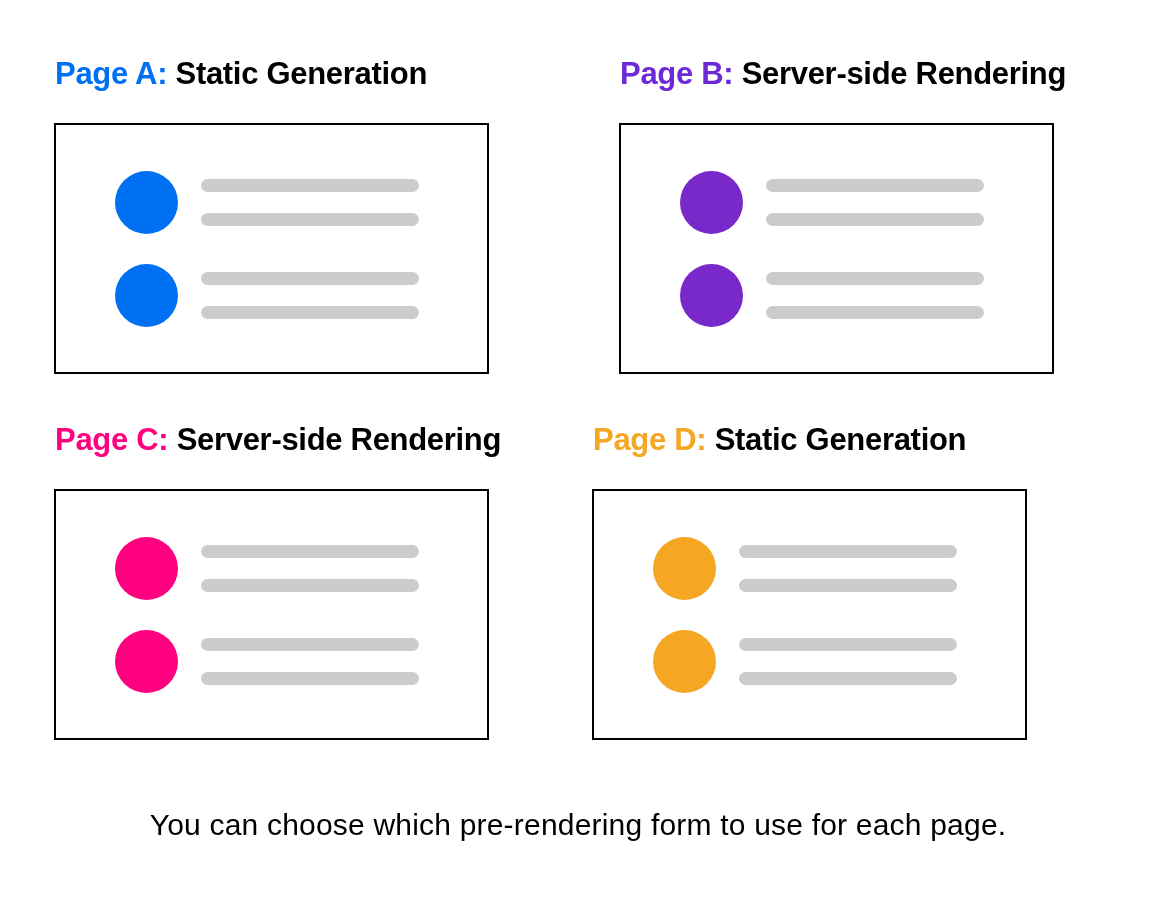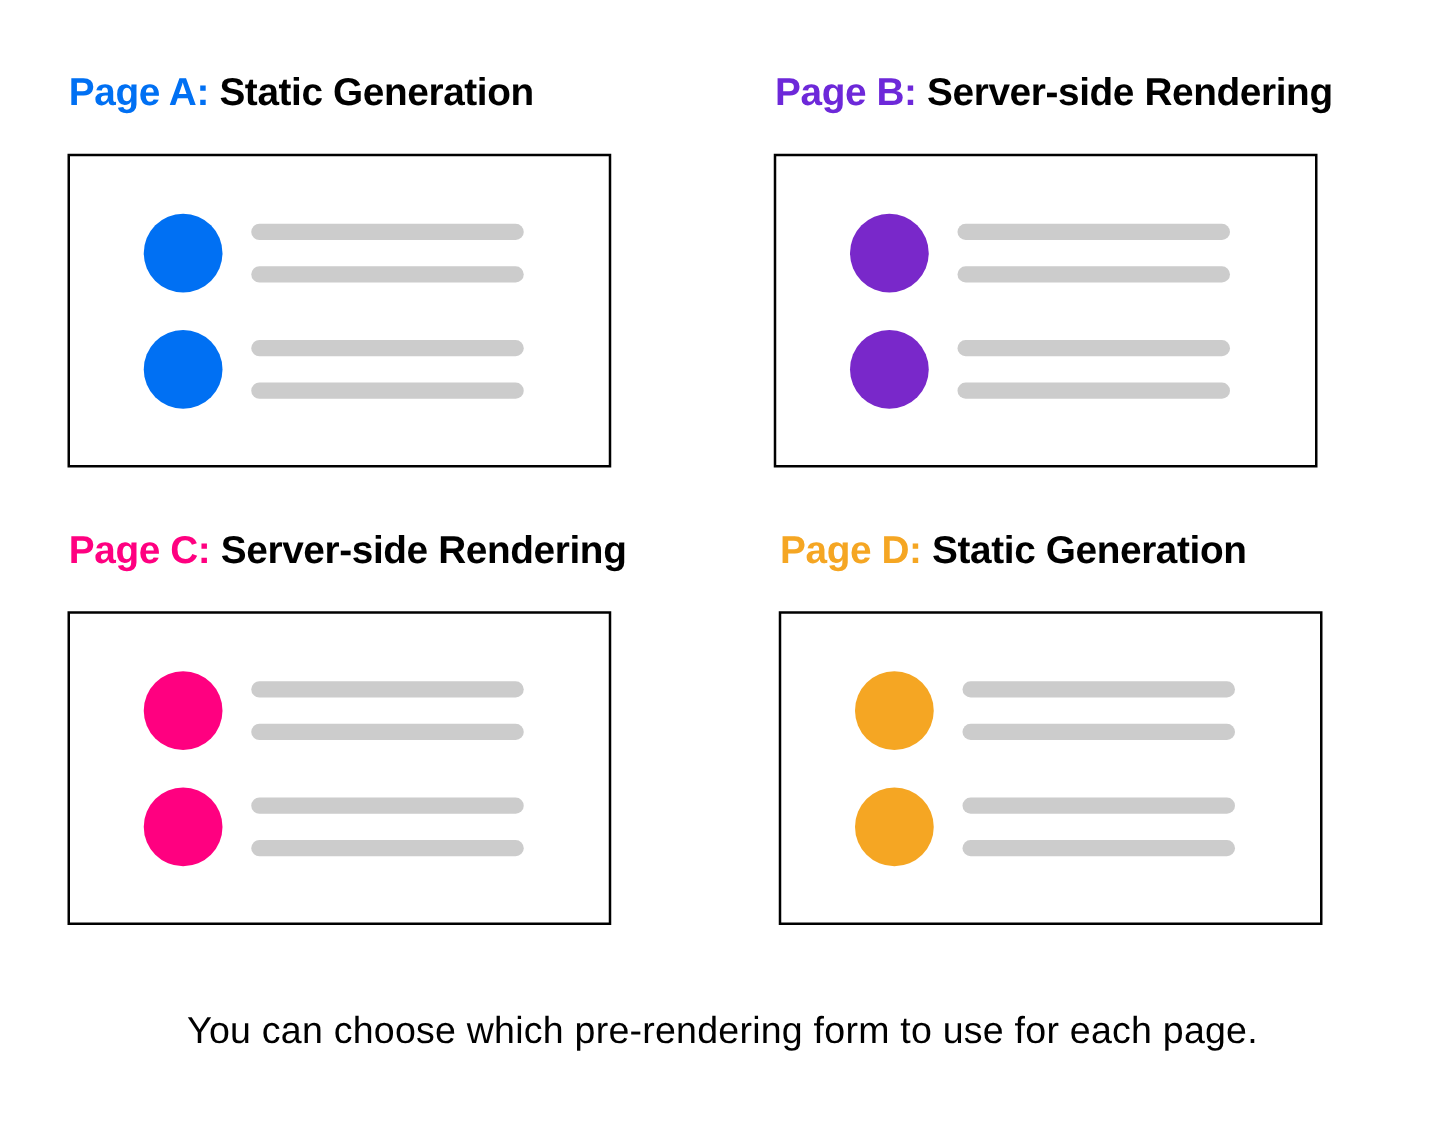--- a/index.html
+++ b/index.html
@@ -16,21 +16,21 @@
     background: #fff;
     overflow: hidden;
   }
   .panel {
     position: absolute;
     width: 437px;
   }
   .pos-a { left: 54px;  top: 56px; }
   .pos-b { left: 619px; top: 56px; }
   .pos-c { left: 54px;  top: 422px; }
-  .pos-d { left: 623px; top: 422px; }
+  .pos-d { left: 592px; top: 422px; }
 
   .title {
     margin: 0;
     padding: 0 0 0 1px;
     font-size: 31px;
     line-height: 36px;
     font-weight: 700;
     letter-spacing: -0.3px;
     white-space: nowrap;
     color: var(--title-text, #000);

